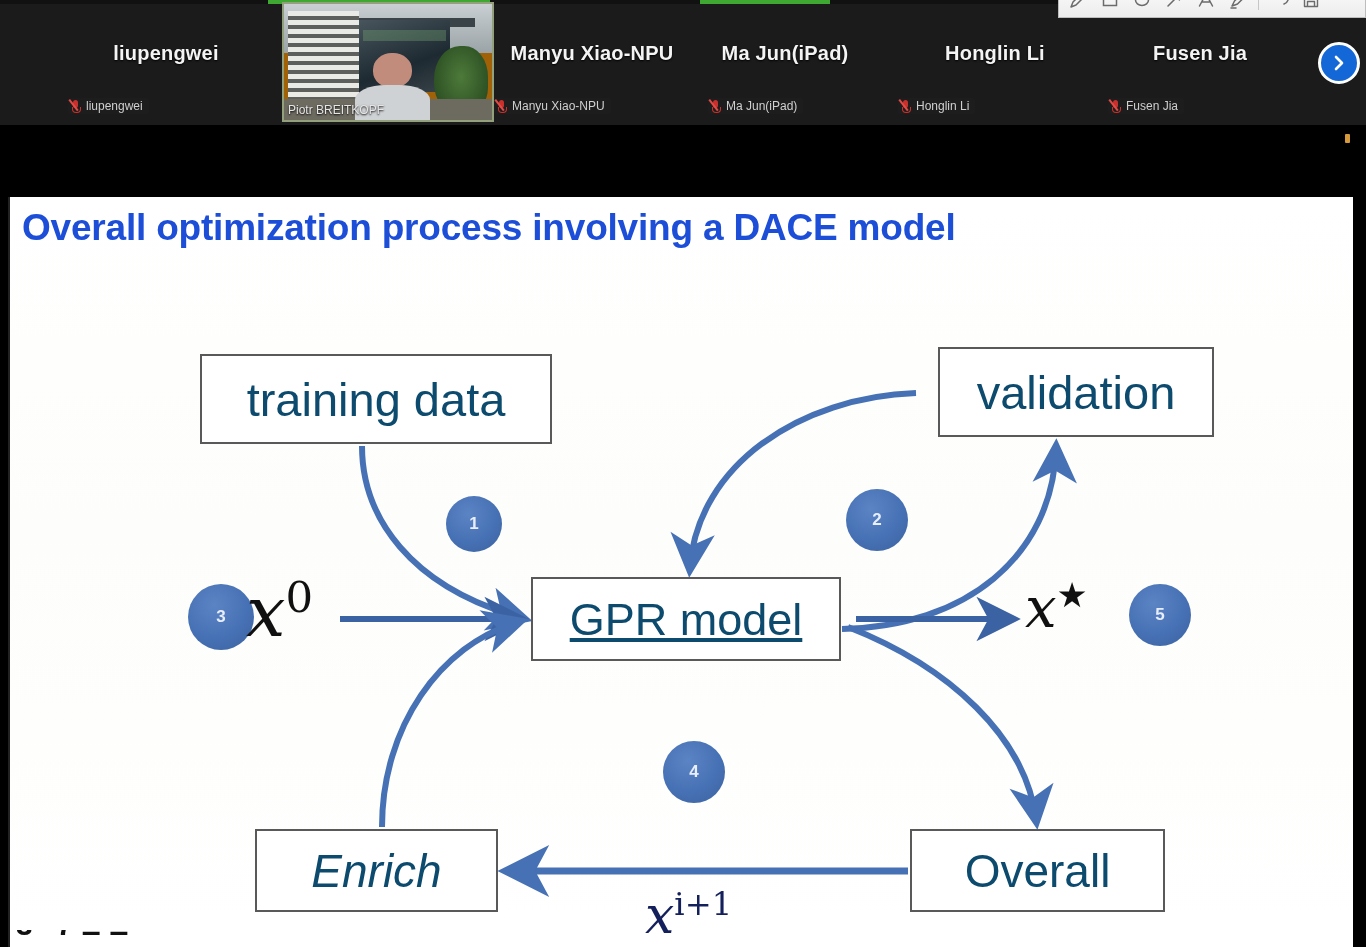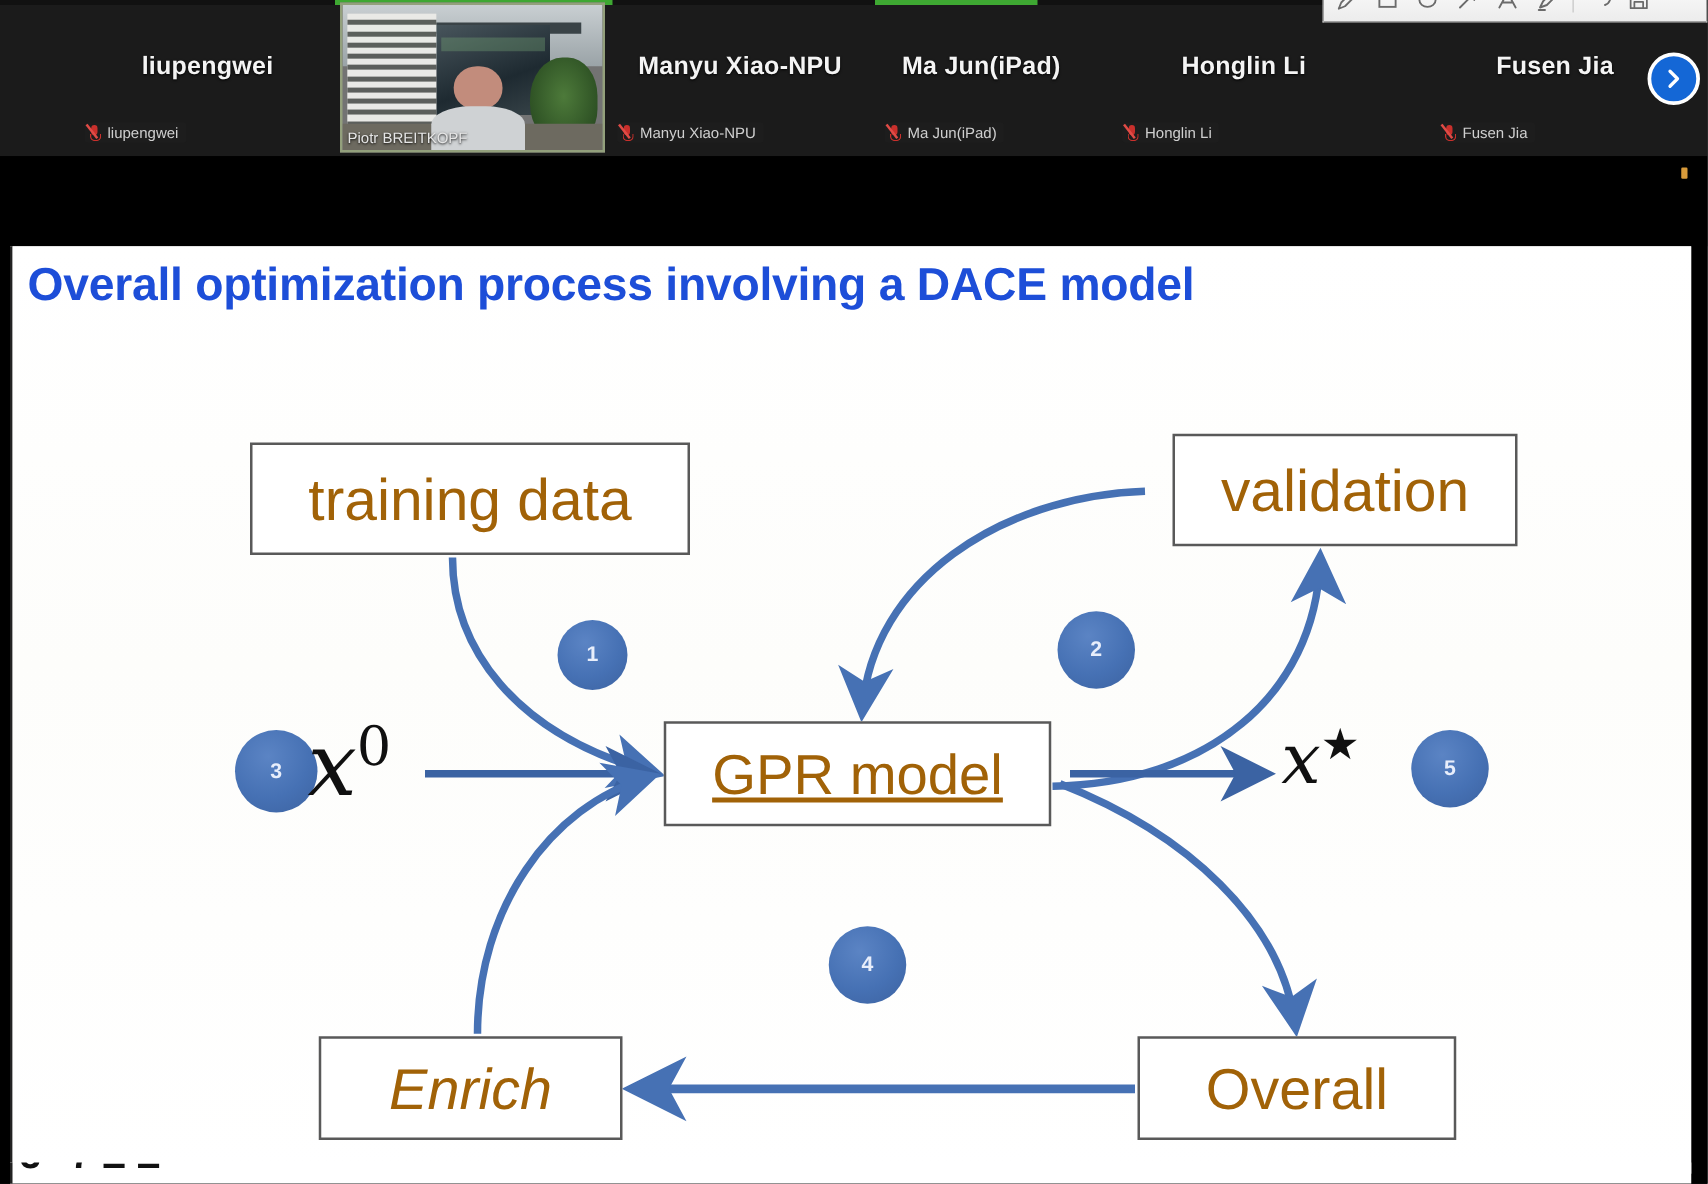--- a/index.html
+++ b/index.html
@@ -83,26 +83,26 @@
     position: absolute; left: -1px; top: -1px;
     width: 14px; height: 1.8px;
     background: #e04b46;
     transform: rotate(52deg);
     transform-origin: left top;
   }
 
   
   .video-tile {
     position: absolute;
-    left: 272px; top: 2px;
+    left: 282px; top: 2px;
     width: 212px; height: 120px;
     border: 2px solid #93a07c;
     box-sizing: border-box;
     overflow: hidden;
-    background: #737373;
+    background: #a16207;
   }
   .vt-sky {
     position: absolute; left: 0; top: 0; width: 100%; height: 42%;
     background: linear-gradient(180deg,#c9cfd2 0%, #9aa3a7 100%);
   }
   .vt-building {
     position: absolute; left: 2%; top: 6%;
     width: 34%; height: 82%;
     background:
       repeating-linear-gradient(180deg, #e9e9e6 0 5px, #5c5f5c 5px 9px),
@@ -242,21 +242,21 @@
     width: 1345px; height: 742px;
   }
   .node {
     position: absolute;
     background: #ffffff;
     border: 2px solid #595959;
     box-sizing: border-box;
     display: flex;
     align-items: center;
     justify-content: center;
-    color: #a16207;
+    color: #0c4a6e;
     z-index: 3;
   }
   .node span { line-height: 1; white-space: nowrap; }
   .circ {
     position: absolute;
     border-radius: 50%;
     background: radial-gradient(circle at 40% 32%, #5b84c4 0%, #4671b4 55%, #3c62a0 100%);
     display: flex; align-items: center; justify-content: center;
     color: #e8eefb;
     font-size: 17px;
@@ -368,21 +368,21 @@
       <div class="plabel">
         <span class="mic-muted">
           <span class="body"></span>
             <span class="stand"></span>
             <span class="slash"></span>
         </span>
         <span class="ptext">Honglin Li</span>
       </div>
     </div>
 
-    <div class="tile" style="left:1144px;width:200px;">
+    <div class="tile" style="left:1100px;width:200px;">
       <div class="pname">Fusen Jia</div>
       <div class="plabel">
         <span class="mic-muted">
           <span class="body"></span>
             <span class="stand"></span>
             <span class="slash"></span>
         </span>
         <span class="ptext">Fusen Jia</span>
       </div>
     </div>
@@ -513,20 +513,23 @@
       </div>
 
       <div class="mathlbl" style="left:236px;top:374px;font-size:70px;">
         <span>x</span><sup>0</sup>
       </div>
 
       <div class="mathlbl" style="left:1015px;top:378px;font-size:56px;">
         <span>x</span><sup>★</sup>
       </div>
 
+      <div class="mathlbl navy" style="left:635px;top:688px;font-size:52px;">
+        <span>x</span><sup>i+1</sup>
+      </div>
 
     </div>
   </div>
 
   <div class="bottom-clip">
     <span>3 ' 7 Ξ Ξ</span>
   </div>
 
 </div>
 

